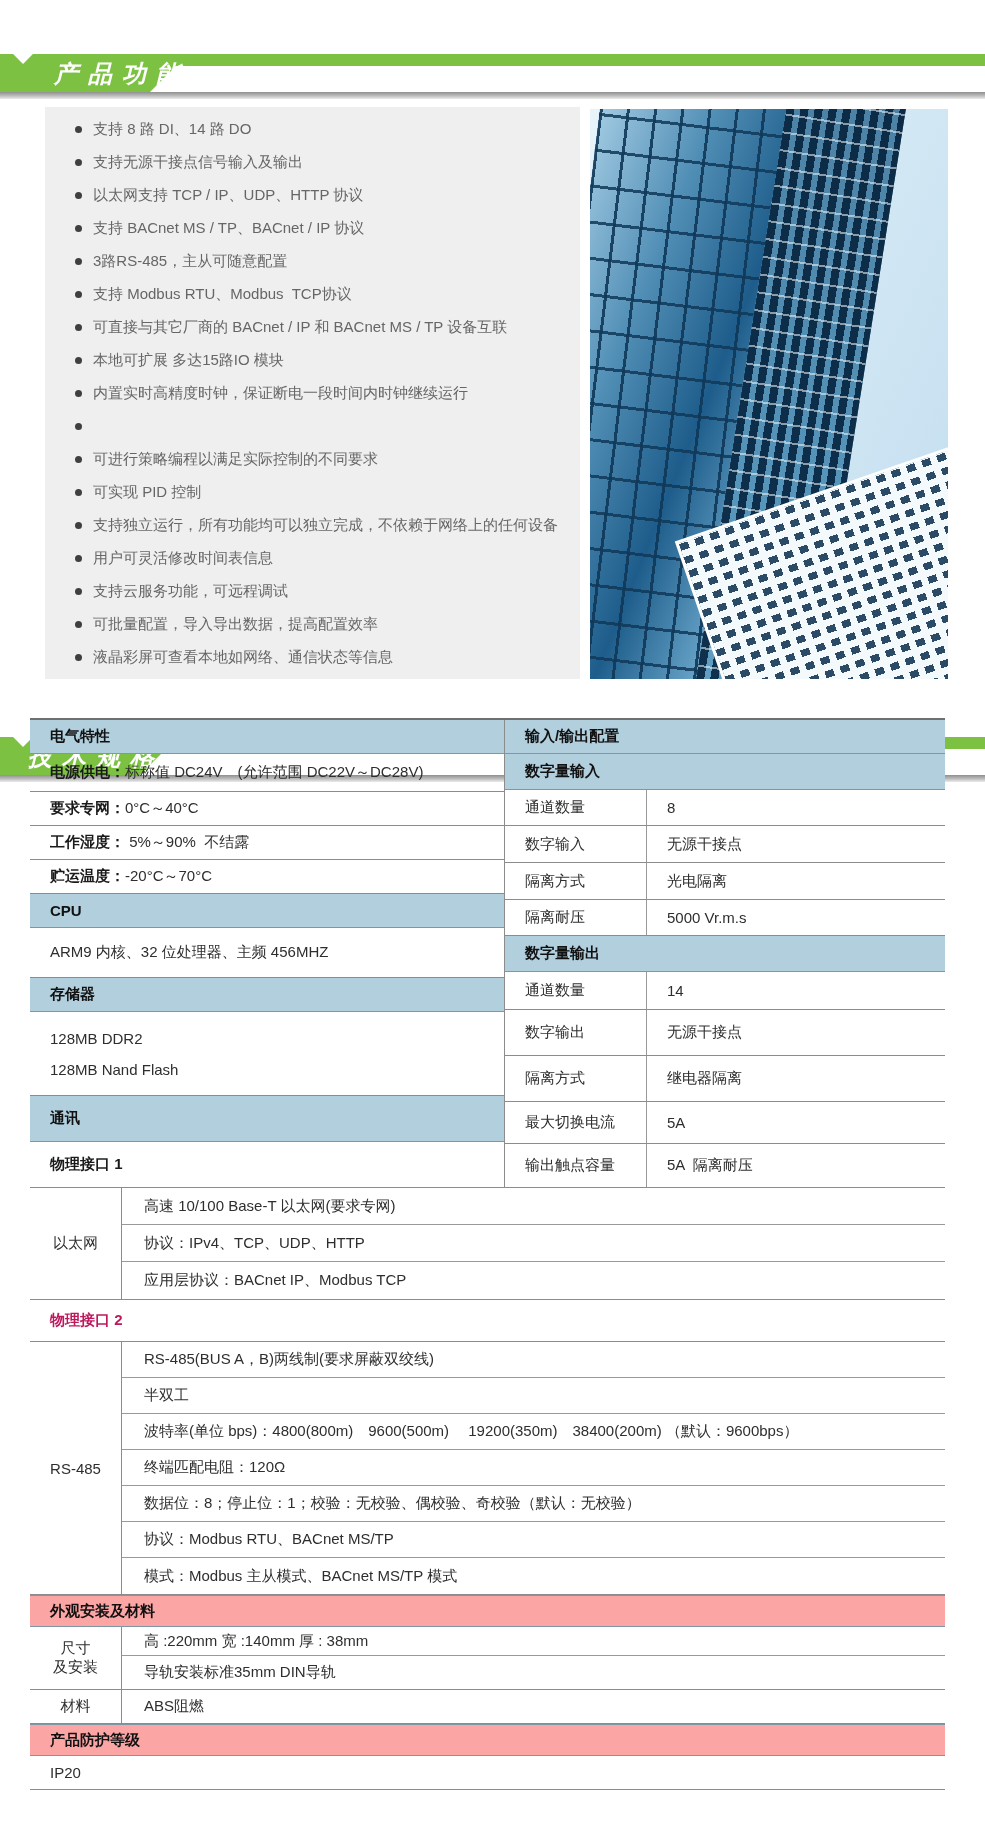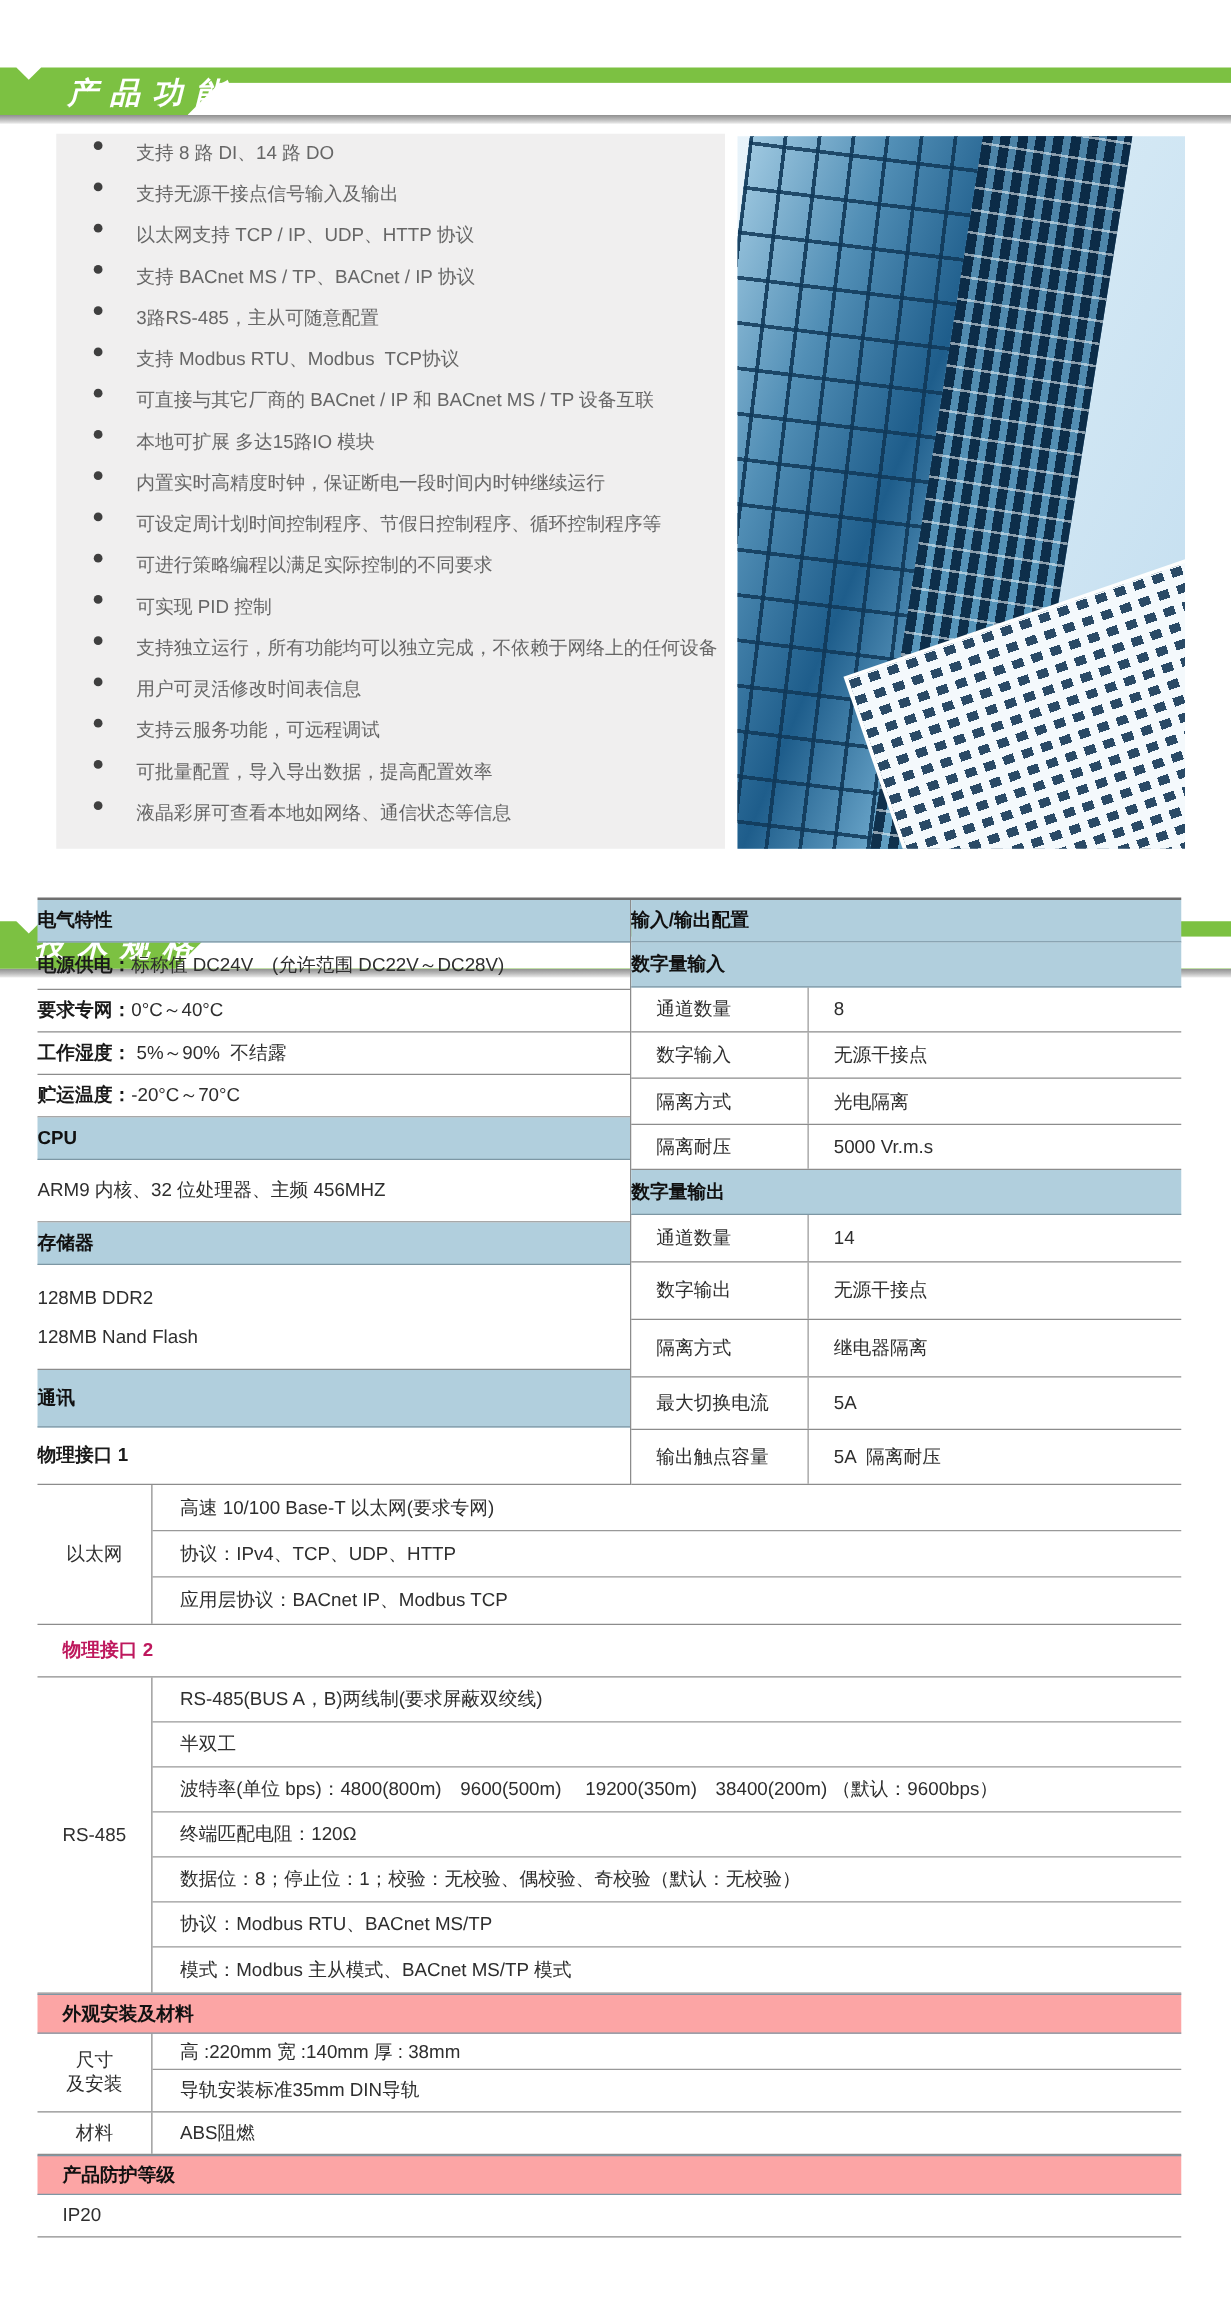--- a/index.html
+++ b/index.html
@@ -32,21 +32,21 @@
     height:7px; width:100%;
     background:linear-gradient(180deg,#8f8f8f 0%,#bdbdbd 55%,#ececec 100%);
   }
 
   
   .section1 { position:relative; height:590px; }
   .features-box {
     position:absolute; left:45px; top:8px; width:535px; height:572px;
     background:#f0efef; padding:6px 0 0 30px;
   }
-  .feature-item { height:33px; display:flex; gap:27px;
+  .feature-item { height:33px; display:flex; align-items:center; gap:11px;
     font-size:15px; color:#666666; white-space:nowrap; }
   .dot { width:7px; height:7px; border-radius:50%; background:#3f3f3f; flex-shrink:0; }
 
   .photo {
     position:absolute; left:590px; top:10px; width:358px; height:570px; overflow:hidden;
     background:linear-gradient(115deg,#e8f3fa 0%,#d5e9f5 45%,#c2ddef 100%);
   }
   .tower-left {
     position:absolute; left:-70px; top:-50px; width:250px; height:700px;
     transform:rotate(7deg); transform-origin:bottom left;
@@ -71,21 +71,21 @@
       repeating-linear-gradient(90deg,#2a4a66 0 9px, #f4f9fc 9px 16px),
       #f4f9fc;
     box-shadow:0 0 0 3px #fdfefe;
   }
 
   
   .spec-table { position:absolute; left:30px; top:718px; width:915px; font-size:15px; }
   .top-block { display:flex; border-top:2px solid #6f6f6f; }
   .left-tab  { width:475px; border-right:1px solid #8c8c8c; }
   .right-tab { width:440px; }
-  .trow { border-bottom:1px solid #8c8c8c; display:flex; align-items:center; }
+  .trow { border-bottom:1px solid #8c8c8c; display:flex; align-items:center; padding-left:20px; }
   .band {
     background:#b1cfdd; font-weight:bold; color:#111111;
     border-bottom:1px solid #7d97a4;
   }
   .blabel { font-weight:bold; color:#1a1a1a; }
   .rrow { padding-left:0; }
   .rrow .rlabel { width:142px; align-self:stretch; display:flex; align-items:center;
     padding-left:20px; border-right:1px solid #999999; }
   .rrow .rvalue { padding-left:20px; }
   .mem-lines { line-height:31px; }
@@ -153,21 +153,20 @@
     <div class="feature-item">
         <span class="dot"></span>
         <span class="pre">本地可扩展 多达15路IO 模块</span>
       </div>
     <div class="feature-item">
         <span class="dot"></span>
         <span class="pre">内置实时高精度时钟，保证断电一段时间内时钟继续运行</span>
       </div>
     <div class="feature-item">
         <span class="dot"></span>
-        <span class="pre">可设定周计划时间控制程序、节假日控制程序、循环控制程序等</span>
       </div>
     <div class="feature-item">
         <span class="dot"></span>
         <span class="pre">可进行策略编程以满足实际控制的不同要求</span>
       </div>
     <div class="feature-item">
         <span class="dot"></span>
         <span class="pre">可实现 PID 控制</span>
       </div>
     <div class="feature-item">

